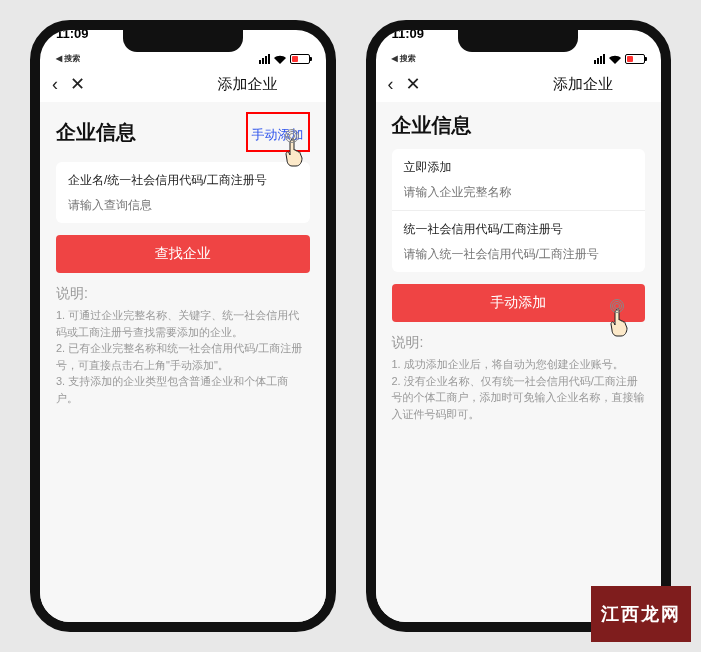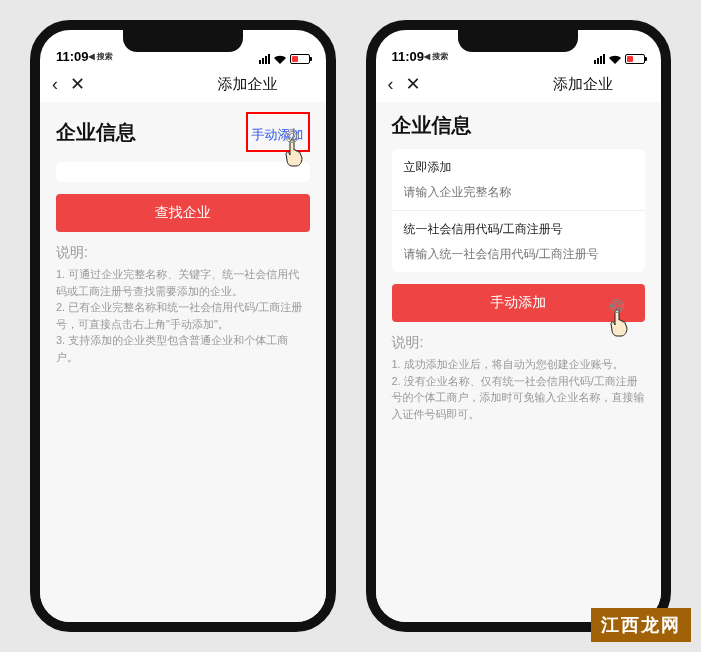--- a/index.html
+++ b/index.html
@@ -1,20 +1,20 @@
 <!DOCTYPE html>
 <html><head>
   <meta charset="utf-8">
   <style>
     * { margin: 0; padding: 0; box-sizing: border-box; font-family: -apple-system, "PingFang SC", "Microsoft YaHei", sans-serif; }
     body { background: #e8e8e8; width: 701px; height: 652px; position: relative; display: flex; gap: 30px; padding: 20px 30px; }
     .phone { width: 310px; height: 612px; background: #fff; border-radius: 40px; border: 10px solid #111; position: relative; overflow: hidden; }
     .notch { position: absolute; top: 0; left: 50%; transform: translateX(-50%); width: 120px; height: 22px; background: #111; border-radius: 0 0 14px 14px; z-index: 10; }
     .status-bar { height: 36px; display: flex; align-items: flex-end; justify-content: space-between; padding: 0 16px 2px; font-size: 12px; font-weight: 600; }
-    .status-left { display: flex; flex-direction: row; gap: 0; }
+    .status-left { display: flex; flex-direction: column; gap: 12px; }
     .status-time { font-size: 13px; font-weight: 700; }
     .status-search { font-size: 8px; color: #333; display: flex; align-items: center; gap: 2px; }
     .status-icons { display: flex; gap: 4px; align-items: center; }
     .signal-bars { display: flex; gap: 1px; align-items: flex-end; }
     .bar { width: 2px; background: #000; }
     .bar:nth-child(1){height:4px}.bar:nth-child(2){height:6px}.bar:nth-child(3){height:8px}.bar:nth-child(4){height:10px}
     .wifi { width: 12px; height: 9px; }
     .battery { width: 20px; height: 10px; border: 1px solid #000; border-radius: 2px; position: relative; }
     .battery::after { content:''; position:absolute; right:-3px; top:2px; width:2px; height:4px; background:#000; border-radius:0 1px 1px 0; }
     .battery-fill { position:absolute; left:1px; top:1px; width:6px; height:6px; background:#f33; border-radius:1px; }
@@ -32,21 +32,21 @@
     .primary-btn { width: 100%; height: 38px; background: #ef4444; color: #fff; border: none; border-radius: 4px; font-size: 14px; display: flex; align-items: center; justify-content: center; margin-bottom: 12px; position: relative; }
     .hint-label { font-size: 14px; color: #999; margin-bottom: 4px; }
     .hint-item { font-size: 11px; color: #999; line-height: 1.5; }
     .hand { position: absolute; width: 30px; height: 36px; z-index: 20; }
     .hand svg { width: 100%; height: 100%; }
     .hand-rings { position:absolute; top:-6px; left:4px; }
     .hand-rings span { position:absolute; border:1px solid #888; border-radius:50%; }
     .hand-rings .r1 { width:6px;height:6px;left:3px;top:3px; }
     .hand-rings .r2 { width:10px;height:10px;left:1px;top:1px; }
     .hand-rings .r3 { width:14px;height:14px;left:-1px;top:-1px; }
-    .watermark { position: absolute; bottom: 10px; right: 10px; font-size: 18px; font-weight: 700; color: #fff; background: #a16207; padding: 5px 10px; letter-spacing: 2px; }
+    .watermark { position: absolute; bottom: 10px; right: 10px; font-size: 18px; font-weight: 700; color: #fff; background: #7f1d1d; padding: 16px 10px; letter-spacing: 2px; }
     .divider { height:1px; background:#eee; margin:10px -12px; }
   </style>
 </head>
 <body>
 
 <div class="phone">
   <div class="notch"></div>
   <div class="status-bar">
     <div class="status-left">
       <span class="status-time">11:09</span>
@@ -71,20 +71,22 @@
     <span class="nav-back">‹</span>
     <span class="nav-close">✕</span>
     <span class="nav-title">添加企业</span>
   </div>
   <div class="content">
     <div class="section-head">
       <span class="section-title">企业信息</span>
       <span class="manual-link manual-highlight">手动添加</span>
     </div>
     <div class="card">
+      <div class="field-label">企业名/统一社会信用代码/工商注册号</div>
+      <input class="field-input" placeholder="请输入查询信息" style="">
     </div>
     <button class="primary-btn">
         <span>查找企业</span>
       </button>
     <div class="hint-label">说明:</div>
     <div class="hint-item">1. 可通过企业完整名称、关键字、统一社会信用代码或工商注册号查找需要添加的企业。</div>
     <div class="hint-item">2. 已有企业完整名称和统一社会信用代码/工商注册号，可直接点击右上角"手动添加"。</div>
     <div class="hint-item">3. 支持添加的企业类型包含普通企业和个体工商户。</div>
   </div>
   <div class="hand" style="top:106px; right:14px;">

